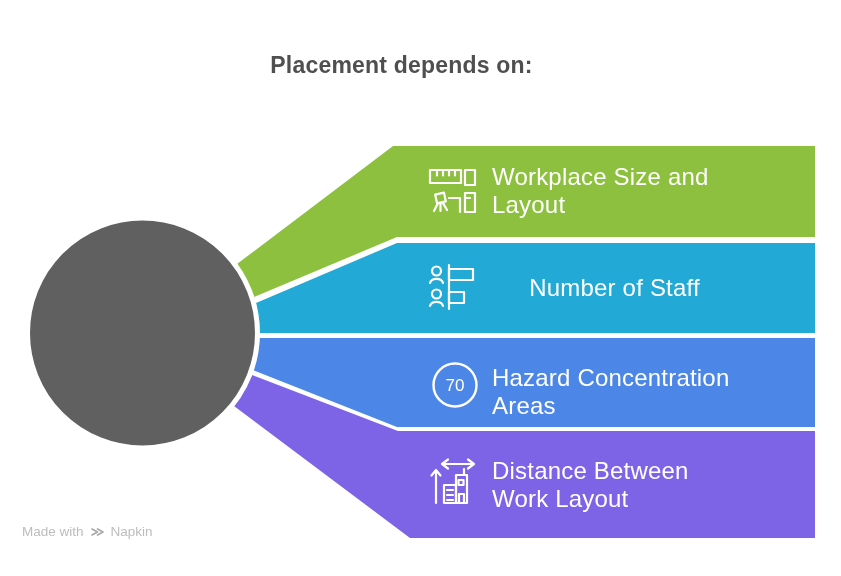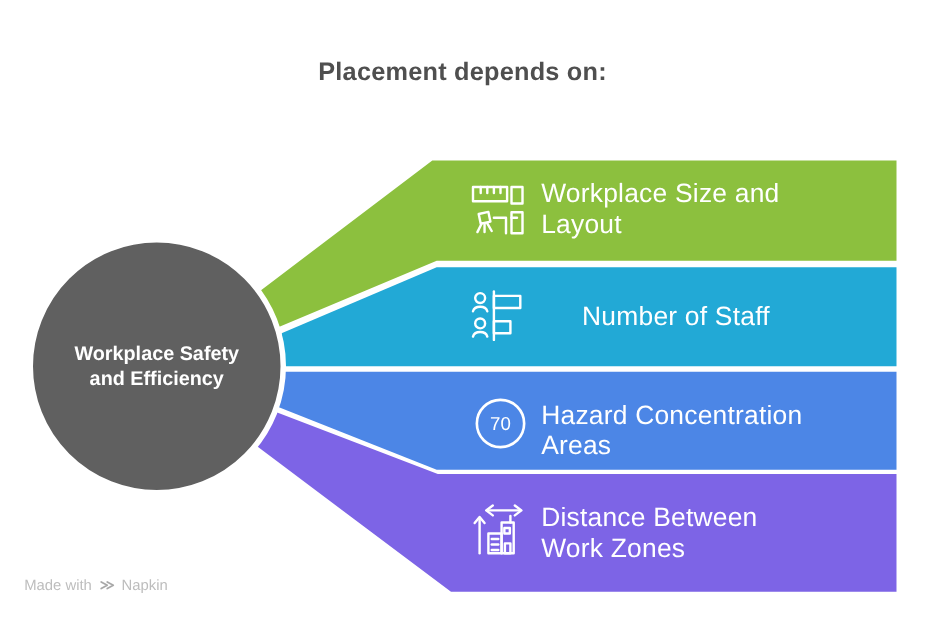--- a/index.html
+++ b/index.html
@@ -2,21 +2,21 @@
 <html><head>
 <meta charset="utf-8">
 <style>
   html,body{margin:0;padding:0;background:#ffffff;}
   .canvas{
     position:relative;width:841px;height:576px;background:#ffffff;overflow:hidden;
     font-family:"Liberation Sans", sans-serif;
   }
   .title{
     position:absolute;top:52px;left:0;width:803px;text-align:center;
-    font-size:23px;font-weight:700;color:#4f4f4f;letter-spacing:.2px;margin-left:19px;
+    font-size:23px;font-weight:700;color:#4f4f4f;letter-spacing:.2px;
   }
   .diagram-svg{position:absolute;top:0;left:0;}
   .center-label{
     position:absolute;left:57px;top:303px;width:171px;height:60px;
     display:flex;align-items:center;justify-content:center;text-align:center;
     color:#ffffff;font-size:18px;font-weight:700;line-height:23px;
   }
   .band-label{
     position:absolute;left:492px;width:245px;display:flex;align-items:center;
     color:#ffffff;font-size:24px;font-weight:400;line-height:28px;letter-spacing:.2px;
@@ -90,35 +90,32 @@
       <rect x="27" y="17" width="11" height="28"></rect>
       <line x1="35" y1="17" x2="35" y2="11"></line>
       <line x1="18" y1="32" x2="24" y2="32"></line>
       <line x1="18" y1="37" x2="24" y2="37"></line>
       <line x1="18" y1="42" x2="24" y2="42"></line>
       <rect x="29.5" y="22" width="5" height="5"></rect>
       <rect x="30" y="36" width="5" height="9"></rect>
     </g>
   </svg>
 
-  <div class="center-label">
-    <span>Workplace Safety and Efficiency</span>
-  </div>
 
   <div class="band-label b1">
     <span>Workplace Size and Layout</span>
   </div>
   <div class="band-label b2">
     <span>Number of Staff</span>
   </div>
   <div class="band-label b3">
     <span>Hazard Concentration Areas</span>
   </div>
   <div class="band-label b4">
-    <span>Distance Between Work Zones</span>
+    <span>Distance Between Work Layout</span>
   </div>
 
   <div class="footer">
     <span>Made with</span>
     <svg width="15" height="14" viewBox="0 0 15 14">
       <g fill="none" stroke="#a8a8a8" stroke-width="1.6" stroke-linecap="round" stroke-linejoin="round">
         <path d="M2,4 L7.5,7 L2,10"></path>
         <path d="M7.5,4 L13,7 L7.5,10"></path>
       </g>
     </svg>

